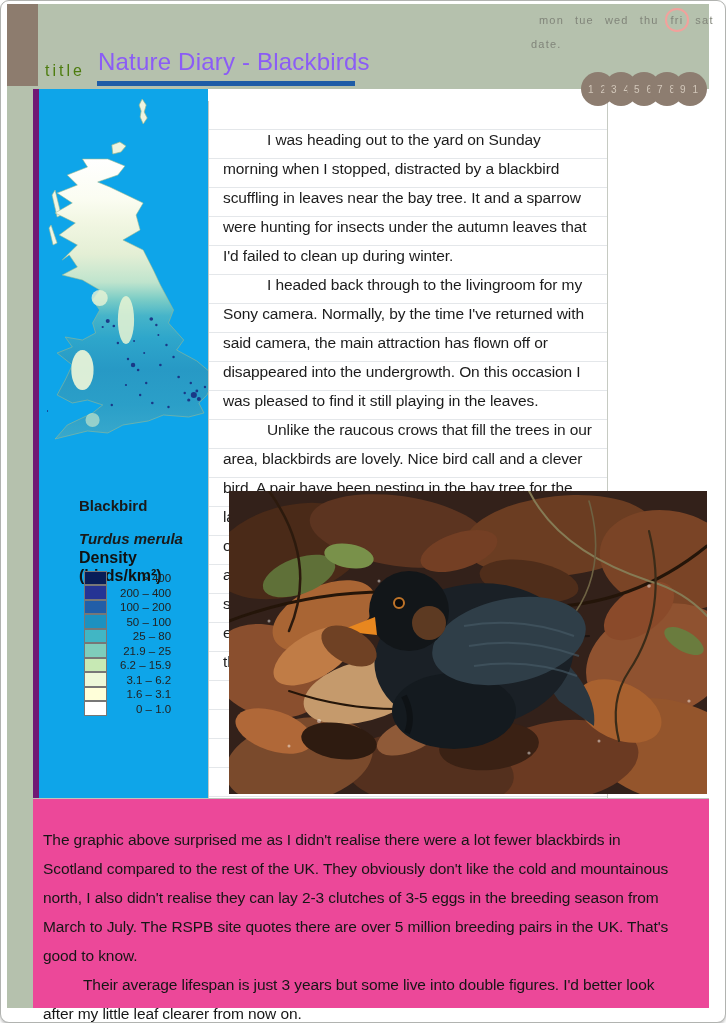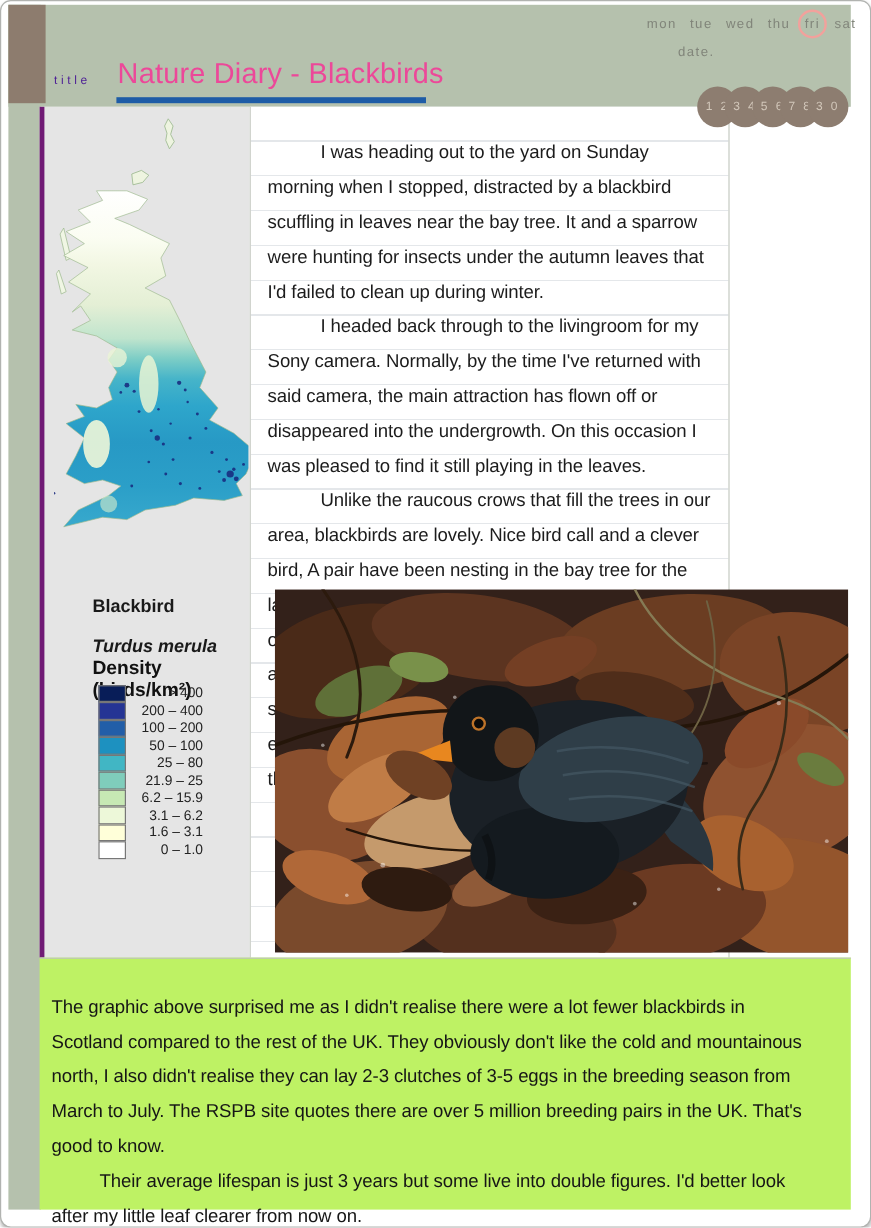--- a/index.html
+++ b/index.html
@@ -8,42 +8,42 @@
   }
   *{box-sizing:border-box;}
   body{margin:0;background:#ffffff;font-family:"Liberation Sans",sans-serif;}
   .page{position:relative;width:726px;height:1023px;background:#fff;border:1px solid #b1b3b0;
         border-radius:9px;overflow:hidden;box-shadow:0 2px 3px rgba(0,0,0,.25);}
 
   
   .left-strip{position:absolute;left:6px;top:3px;width:27px;height:1004px;background:var(--band);}
   .header-band{position:absolute;left:6px;top:3px;width:702px;height:85px;background:var(--band);}
   .corner-square{position:absolute;left:6px;top:3px;width:31px;height:82px;background:var(--corner);}
-  .title-label{position:absolute;left:44px;top:61px;font-size:10px;letter-spacing:3px;color:#4c1d95;}
-  .page-title{position:absolute;left:97px;top:47px;font-size:24px;color:#ec4899;letter-spacing:.2px;}
+  .title-label{position:absolute;left:44px;top:61px;font-size:16px;letter-spacing:3px;color:#4d7c0f;}
+  .page-title{position:absolute;left:97px;top:47px;font-size:24px;color:#8b5cf6;letter-spacing:.2px;}
   .title-underline{position:absolute;left:96px;top:80px;width:258px;height:5px;background:var(--underline);}
 
   .weekday-strip{position:absolute;left:538px;top:13px;display:flex;gap:11px;align-items:center;
                  color:#81857a;font-size:11px;letter-spacing:1.2px;}
   .weekday-strip span{display:inline-block;}
   .weekday-strip .ringed{border:2px solid var(--ring);border-radius:50%;padding:4px 4px;margin:-6px -5px;}
-  .date-label{position:absolute;left:564px;top:37px;color:#81857a;font-size:11px;letter-spacing:1.2px;text-align:right;}
+  .date-label{position:absolute;left:530px;top:37px;color:#81857a;font-size:11px;letter-spacing:1.2px;text-align:right;}
 
   .number-circles{position:absolute;left:580px;top:71px;display:flex;z-index:6;}
   .numcircle{width:34px;height:34px;border-radius:50%;background:var(--circle);color:#d2c7ba;
              font-size:10px;letter-spacing:2px;display:flex;align-items:center;justify-content:center;}
   .numcircle + .numcircle{margin-left:-11px;}
 
   
-  .map-panel{position:absolute;left:32px;top:88px;width:175px;height:709px;background:#e5e5e5;
-             border-left:4px solid #701a75;}
-  .text-panel{position:absolute;left:207px;top:88px;width:400px;height:709px;background:#fff;
+  .map-panel{position:absolute;left:32px;top:88px;width:175px;height:709px;background:#0ea5e9;
+             border-left:6px solid #701a75;}
+  .text-panel{position:absolute;left:207px;top:100px;width:400px;height:709px;background:#fff;
               border-left:1px solid #c6cac2;border-right:1px solid #c6cac2;
               background-image:repeating-linear-gradient(180deg,transparent 0,transparent 28px,var(--rule) 28px,var(--rule) 29px);}
-  .bottom-panel{position:absolute;left:32px;top:797px;width:676px;height:210px;background:#bef264;
+  .bottom-panel{position:absolute;left:32px;top:797px;width:676px;height:210px;background:#ec4899;
                 border-top:1px solid #bfc3bb;}
 
   
   .diary-text{padding:24px 8px 0 14px;font-size:15.5px;line-height:29px;color:#1c1c1c;letter-spacing:-.1px;}
   .diary-text p{margin:0;text-indent:44px;}
   .footer-text{padding:26px 26px 0 10px;font-size:15.5px;line-height:29px;color:#161616;letter-spacing:-.1px;}
   .footer-text p{margin:0;}
   .footer-text p.indent{text-indent:40px;}
 
   
@@ -80,21 +80,21 @@
       <span class="ringed">fri</span>
       <span>sat</span>
       <span>sun</span>
     </div>
   <div class="date-label">date.</div>
   <div class="number-circles">
       <div class="numcircle">1 2</div>
       <div class="numcircle">3 4</div>
       <div class="numcircle">5 6</div>
       <div class="numcircle">7 8</div>
-      <div class="numcircle">3 0</div>
+      <div class="numcircle">9 1</div>
     </div>
 
   <div class="map-panel">
     <svg class="uk-map" viewBox="0 0 160 350" preserveAspectRatio="none">
       <defs>
         <linearGradient id="ukg" x1="0" y1="0" x2="0" y2="1">
           <stop offset="0%" stop-color="#ffffff"></stop>
           <stop offset="14%" stop-color="#fbfdf2"></stop>
           <stop offset="22%" stop-color="#f2f7e3"></stop>
           <stop offset="34%" stop-color="#e4efd5"></stop>

